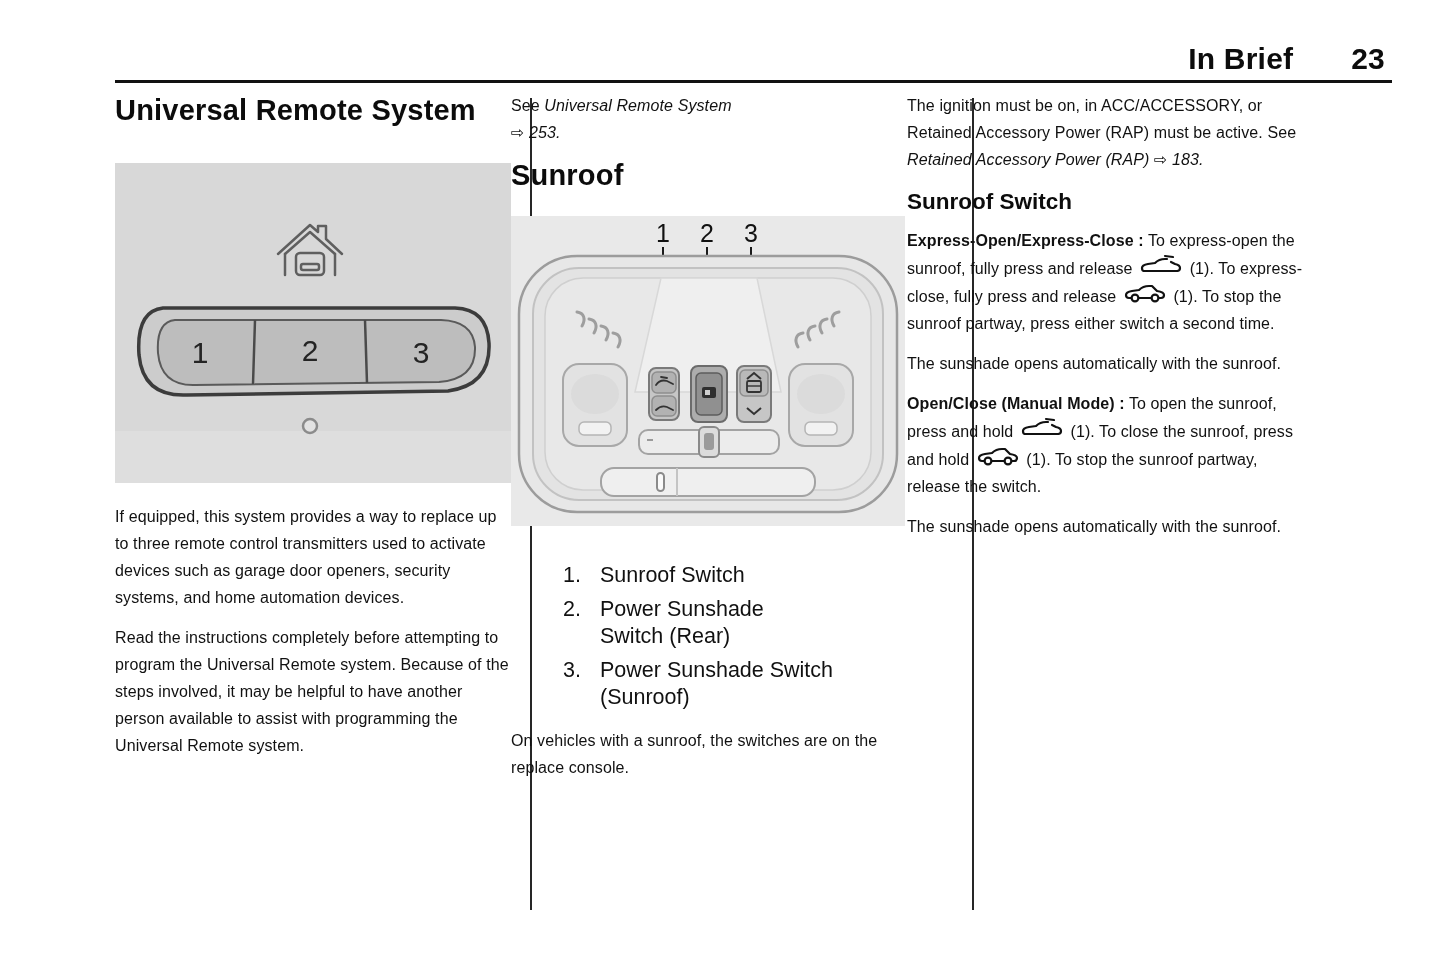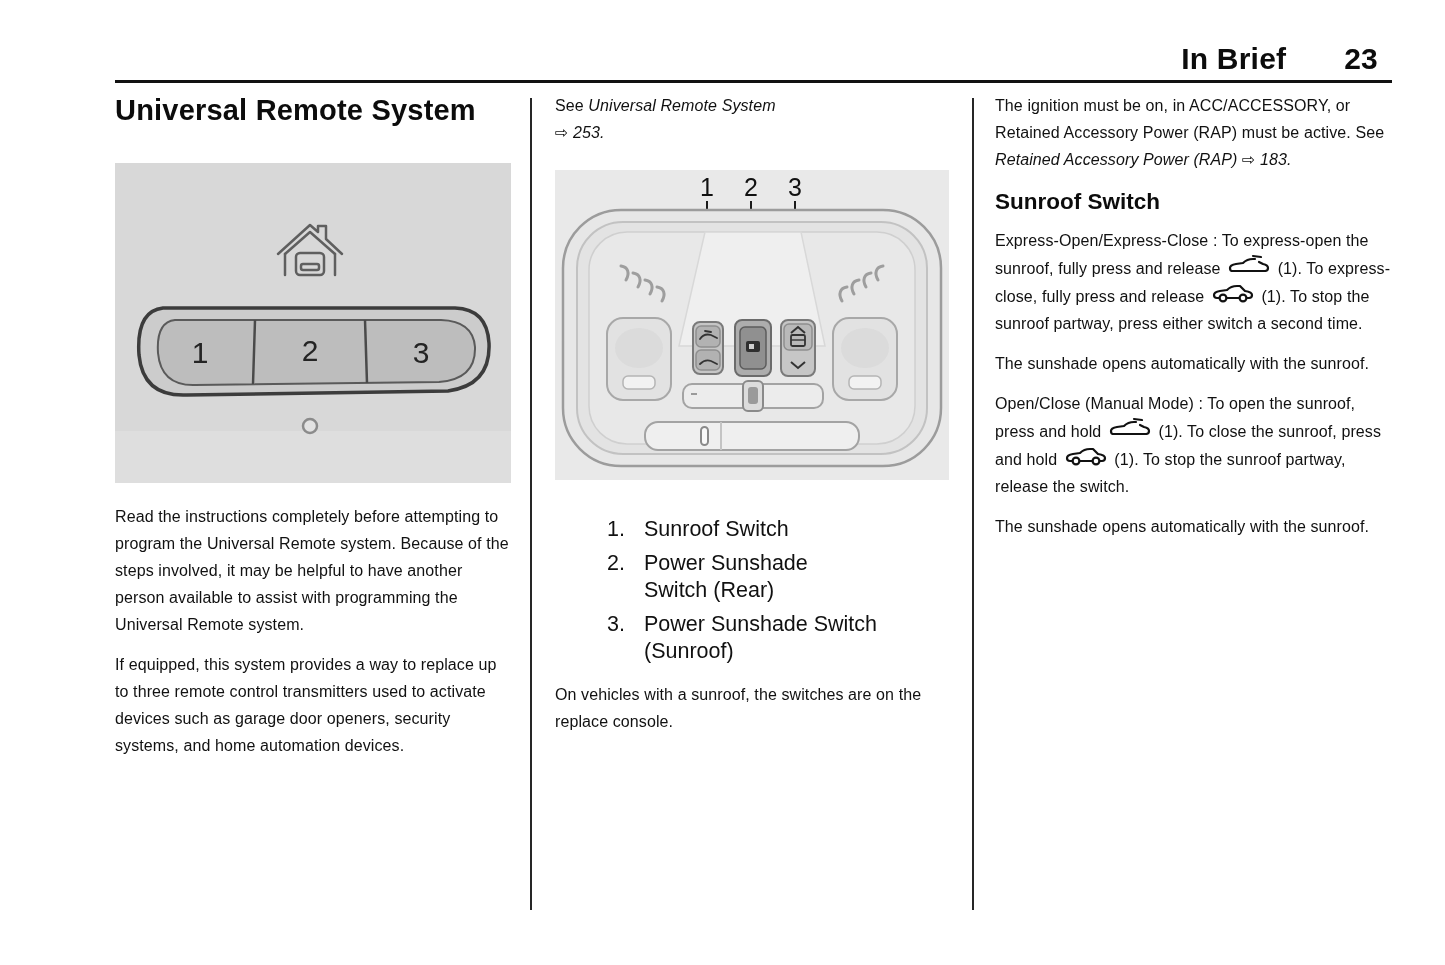--- a/index.html
+++ b/index.html
@@ -4,42 +4,42 @@
 <style>
   html,body { margin:0; padding:0; background:#ffffff; }
   body {
     width:1445px; height:965px;
     font-family:"Liberation Sans","DejaVu Sans",sans-serif;
     color:#111; -webkit-font-smoothing:antialiased;
   }
   .page { position:relative; width:1445px; height:965px; overflow:hidden; background:#fff; }
 
   .header-title {
-    position:absolute; top:42px; right:67px;
+    position:absolute; top:42px; right:60px;
     display:flex; gap:58px; font-size:30px; font-weight:bold; color:#0c0c0c;
     letter-spacing:0.2px;
   }
   .top-rule { position:absolute; left:115px; top:80px; width:1277px; height:3px; background:#121212; }
 
   .cols {
     position:absolute; left:115px; top:92px; width:1277px; height:830px;
-    display:grid; grid-template-columns:396px 396px 397px; column-gap:44px;
+    display:grid; grid-template-columns:396px 396px 397px; 
   }
   .vdivider { position:absolute; top:6px; width:2px; height:812px; background:#262626; }
   .vdivider.d1 { left:415px; }
   .vdivider.d2 { left:857px; }
 
   .col { position:relative; }
 
   h1.doc-h1 { font-size:29px; line-height:33px; margin:2px 0 0 0; font-weight:bold; color:#0c0c0c; letter-spacing:0.2px; }
   h2.doc-h2 { font-size:22.5px; line-height:27px; margin:15px 0 12px 0; font-weight:bold; color:#0c0c0c; }
   p.doc-p  { font-size:16px; line-height:27px; margin:0 0 13px 0; letter-spacing:0.1px; }
   .pre { white-space:pre-line; }
   .ital { font-style:italic; }
-  .bold-lead { font-weight:normal; }
+  .bold-lead { font-weight:bold; }
   .arrow-glyph { font-style:normal; }
 
   .figure-remote { margin:36px 0 16px 0; }
   .figure-console { margin:24px 0 0 0; display:block; }
 
   .ref-line { margin-top:6px; }
 
   .num-list { margin:36px 0 16px 0; }
   .num-row { display:flex; font-size:21.5px; line-height:27px; margin-bottom:7px; }
   .num-cell { width:37px; margin-left:52px; flex:none; }
@@ -81,30 +81,31 @@
           <path d="M60 157 L326 157 Q358 158 360 184 Q361 216 324 219 L80 222 Q46 223 43 190 Q41 159 60 157 Z" fill="#bdbdbd" stroke="#5a5a5a" stroke-width="2"></path>
           <line x1="140" y1="157" x2="138" y2="221" stroke="#4a4a4a" stroke-width="2.5"></line>
           <line x1="250" y1="157" x2="252" y2="220" stroke="#4a4a4a" stroke-width="2.5"></line>
           <text x="85" y="200" font-size="30" fill="#242424" text-anchor="middle">1</text>
           <text x="195" y="198" font-size="30" fill="#242424" text-anchor="middle">2</text>
           <text x="306" y="200" font-size="30" fill="#242424" text-anchor="middle">3</text>
         </g>
         <circle cx="195" cy="263" r="7" fill="#e2e2e2" stroke="#8b8b8b" stroke-width="2.5"></circle>
       </svg>
 
+      <p class="doc-p">If equipped, this system provides a way to replace up to three remote control transmitters used to activate devices such as garage door openers, security systems, and home automation devices.</p>
       <p class="doc-p">Read the instructions completely before attempting to program the Universal Remote system. Because of the steps involved, it may be helpful to have another person available to assist with programming the Universal Remote system.</p>
-      <p class="doc-p">If equipped, this system provides a way to replace up to three remote control transmitters used to activate devices such as garage door openers, security systems, and home automation devices.</p>
     </div>
 
     <div class="col">
       <p class="doc-p ref-line">
         <span>See </span><i class="ital">Universal Remote System</i><span class="pre arrow-glyph ital">
 ⇨ </span><i class="ital">253.</i>
       </p>
 
+      <h1 class="doc-h1">Sunroof</h1>
 
       <svg class="figure-console" width="394" height="310" viewBox="0 0 394 310">
         <rect width="394" height="310" fill="#e9e9e9"></rect>
 
         <text x="152" y="26" font-size="25" fill="#111" text-anchor="middle">1</text>
         <text x="196" y="26" font-size="25" fill="#111" text-anchor="middle">2</text>
         <text x="240" y="26" font-size="25" fill="#111" text-anchor="middle">3</text>
         <g stroke="#1a1a1a" stroke-width="2">
           <line x1="152" y1="31" x2="152" y2="170"></line>
           <line x1="196" y1="31" x2="196" y2="157"></line>

